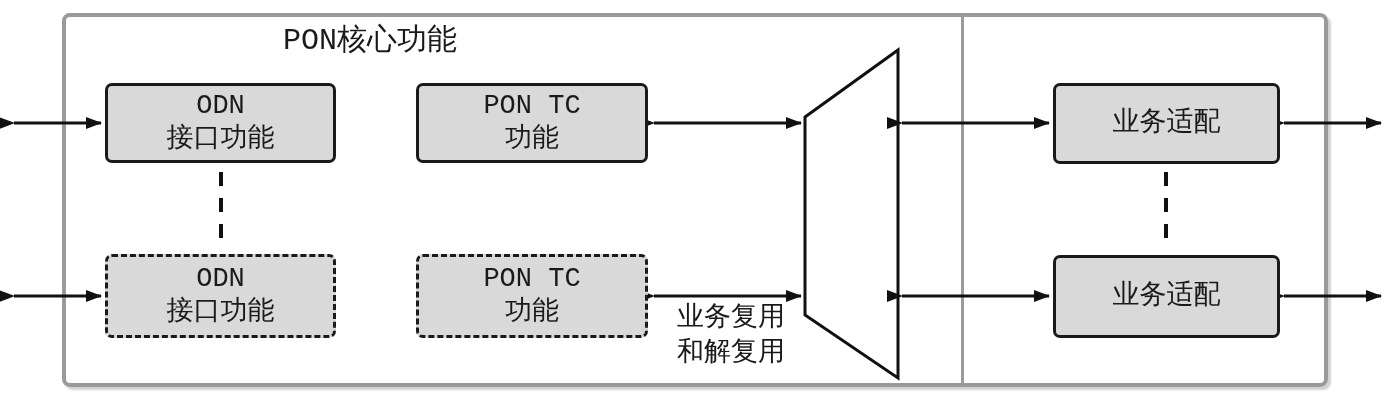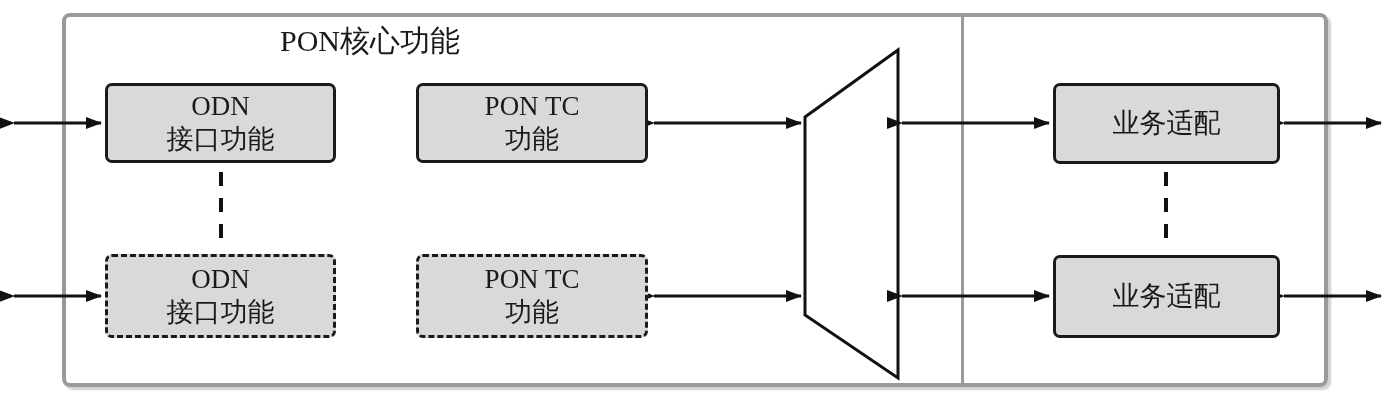--- a/index.html
+++ b/index.html
@@ -6,21 +6,21 @@
     --background:#ffffff;
     --outer-border:#9a9a9a;
     --box-fill:#d9d9d9;
     --box-border:#1a1a1a;
     --line:#111111;
     --text:#1a1a1a;
   }
   html,body{margin:0;padding:0;background:var(--background);}
   .canvas{
     position:relative;width:1395px;height:401px;overflow:hidden;
-    font-family:Liberation Serif, serif;
+    font-family:Liberation Mono, monospace;
     color:var(--text);background:var(--background);
   }
   .outer-box{
     position:absolute;left:62px;top:13px;width:1266px;height:374px;
     box-sizing:border-box;border:4px solid var(--outer-border);
     border-radius:8px;background:transparent;
     box-shadow:3px 3px 2px rgba(0,0,0,0.18);
   }
   .divider{
     position:absolute;left:961px;top:15px;width:3px;height:370px;
@@ -111,14 +111,18 @@
   </div>
 
   <div class="box box-adapt-primary">
     <span>业务适配</span>
   </div>
 
   <div class="box box-adapt-secondary">
     <span>业务适配</span>
   </div>
 
+  <div class="mux-label">
+    <div>业务复用</div>
+    <div>和解复用</div>
+  </div>
 
 </div>
 
 </body></html>

